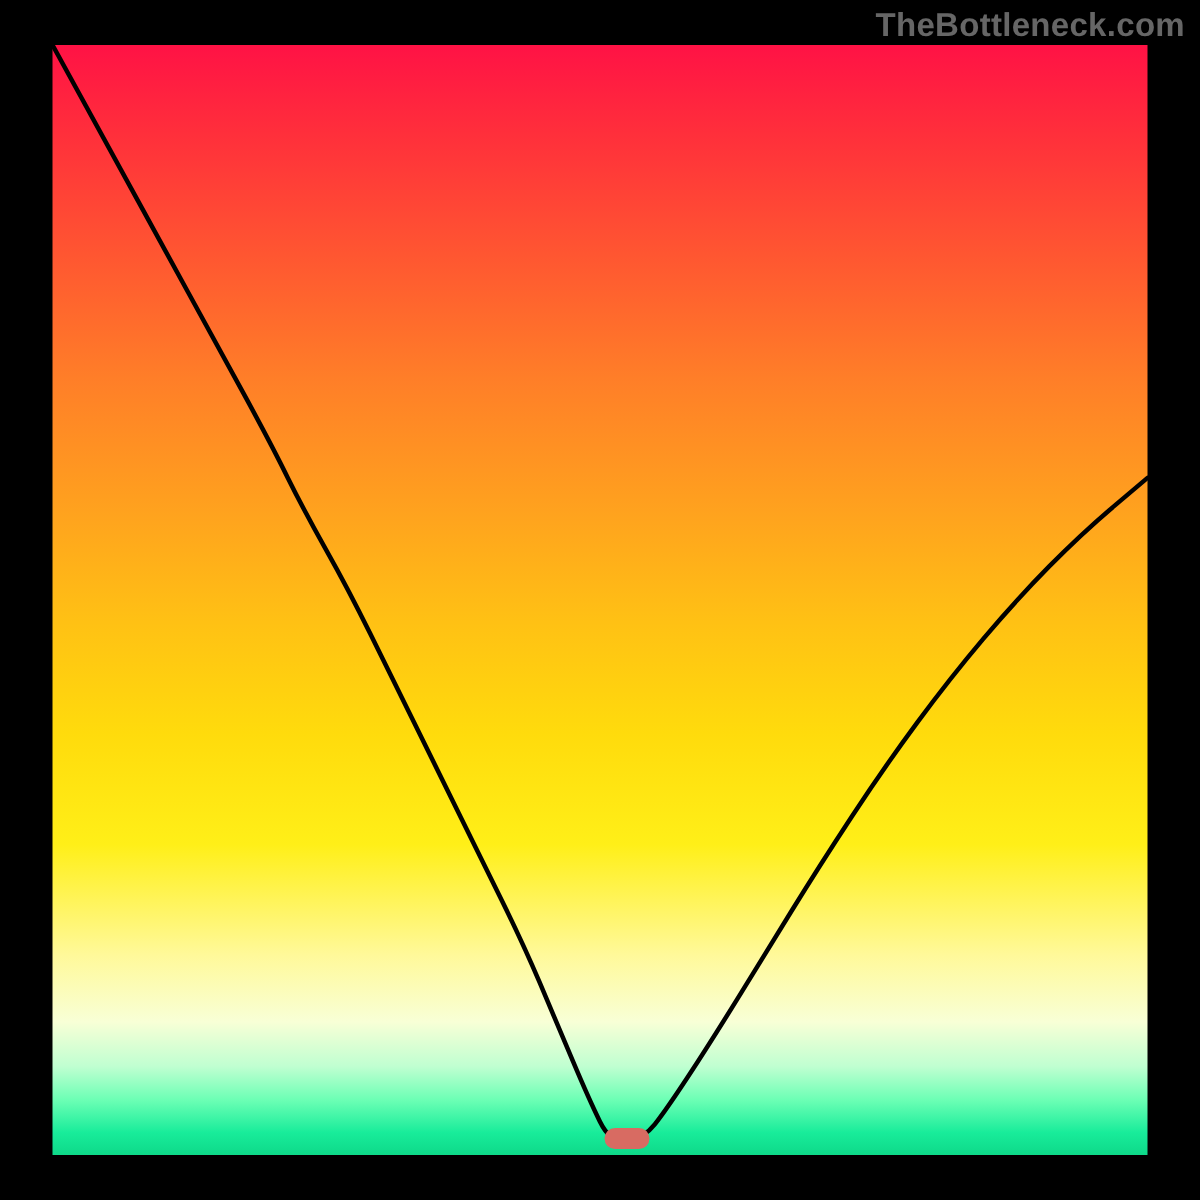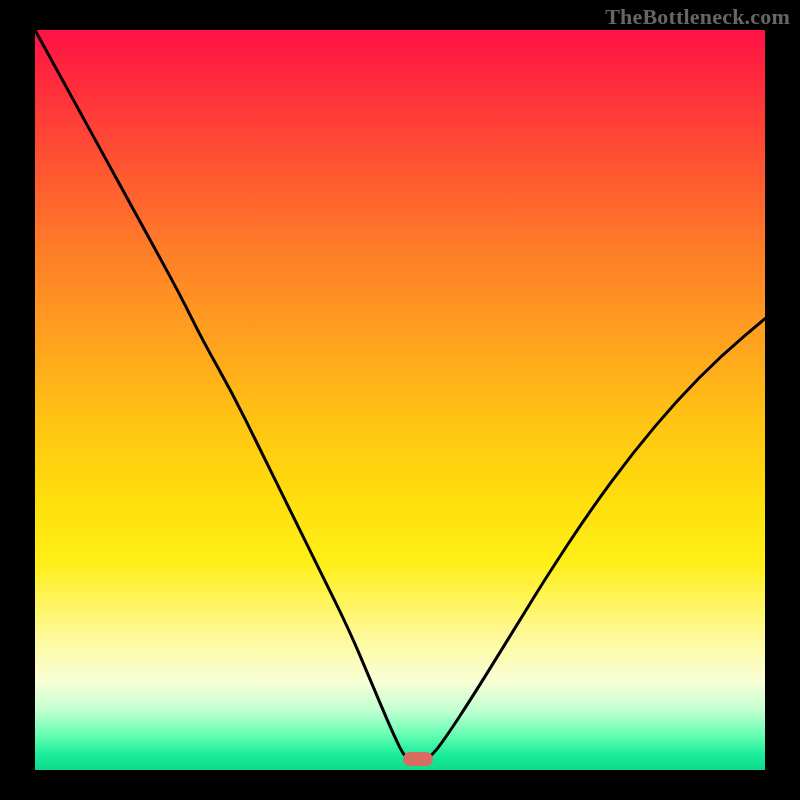--- a/index.html
+++ b/index.html
@@ -8,21 +8,20 @@
     width: 800px;
     height: 800px;
     background: #000;
     overflow: hidden;
     font-family: Arial, Helvetica, sans-serif;
   }
   .frame {
     position: relative;
     width: 800px;
     height: 764px;
-    font-family: Liberation Serif, serif;
   }
   .watermark {
     position: absolute;
     top: 4px;
     right: 10px;
     color: #666666;
     font-size: 22px;
     font-weight: 600;
     letter-spacing: 0.2px;
     z-index: 5;

